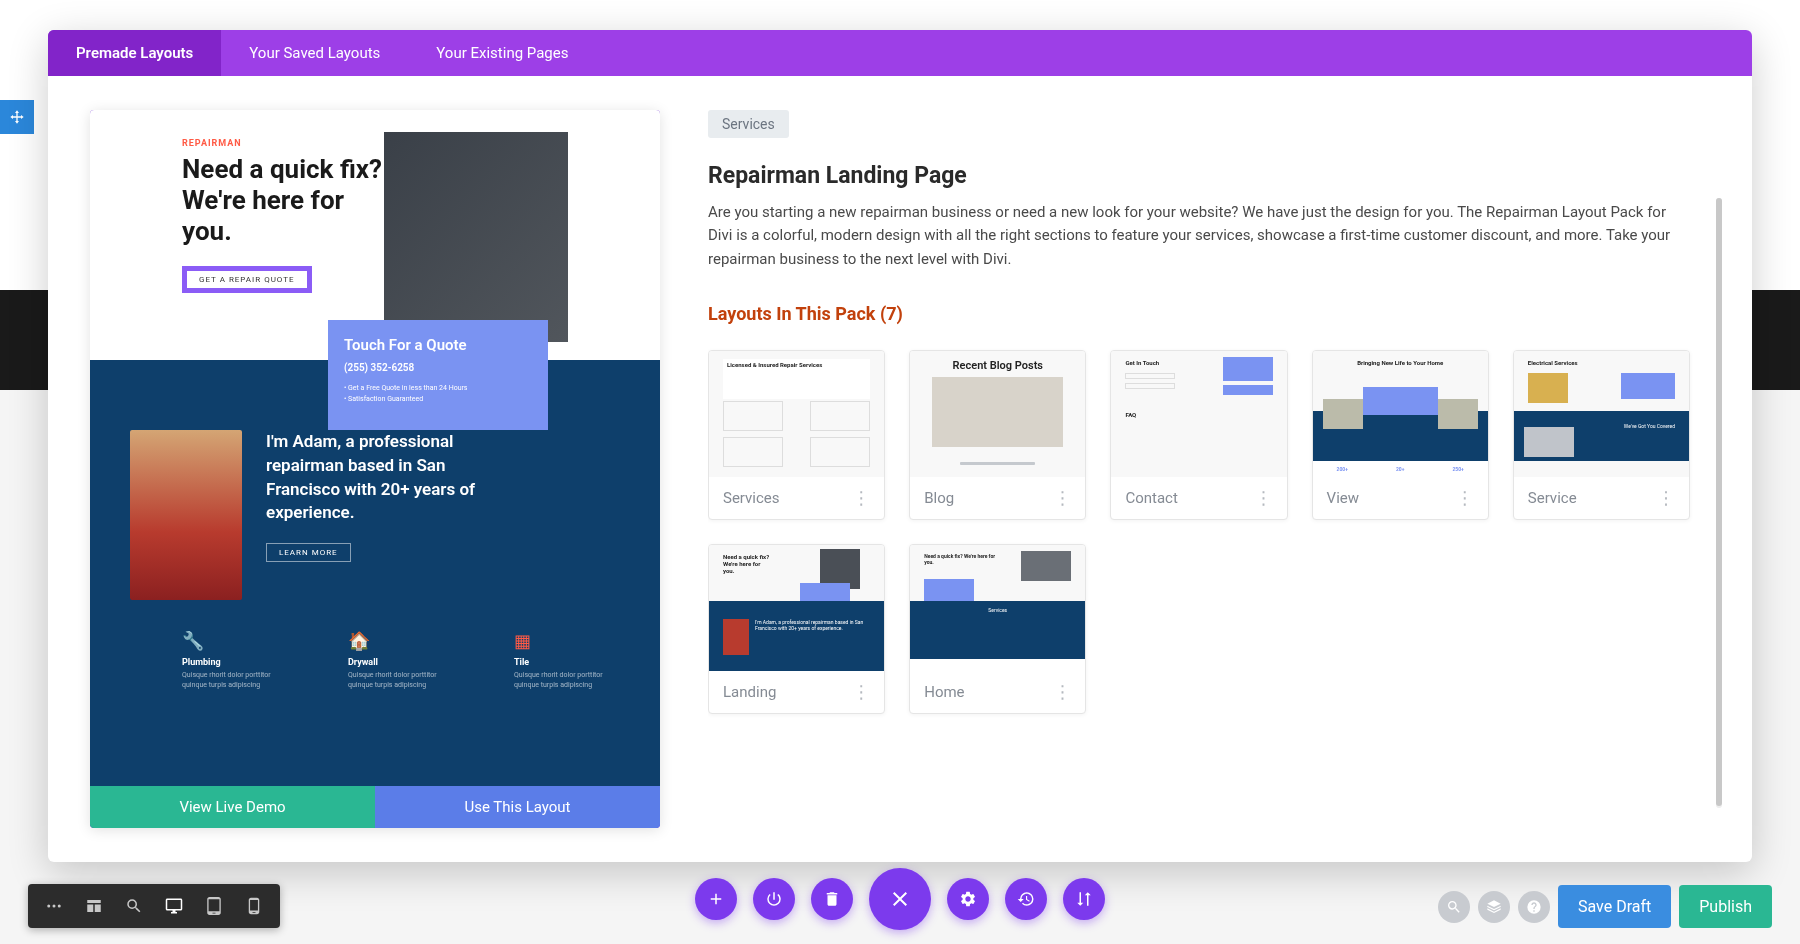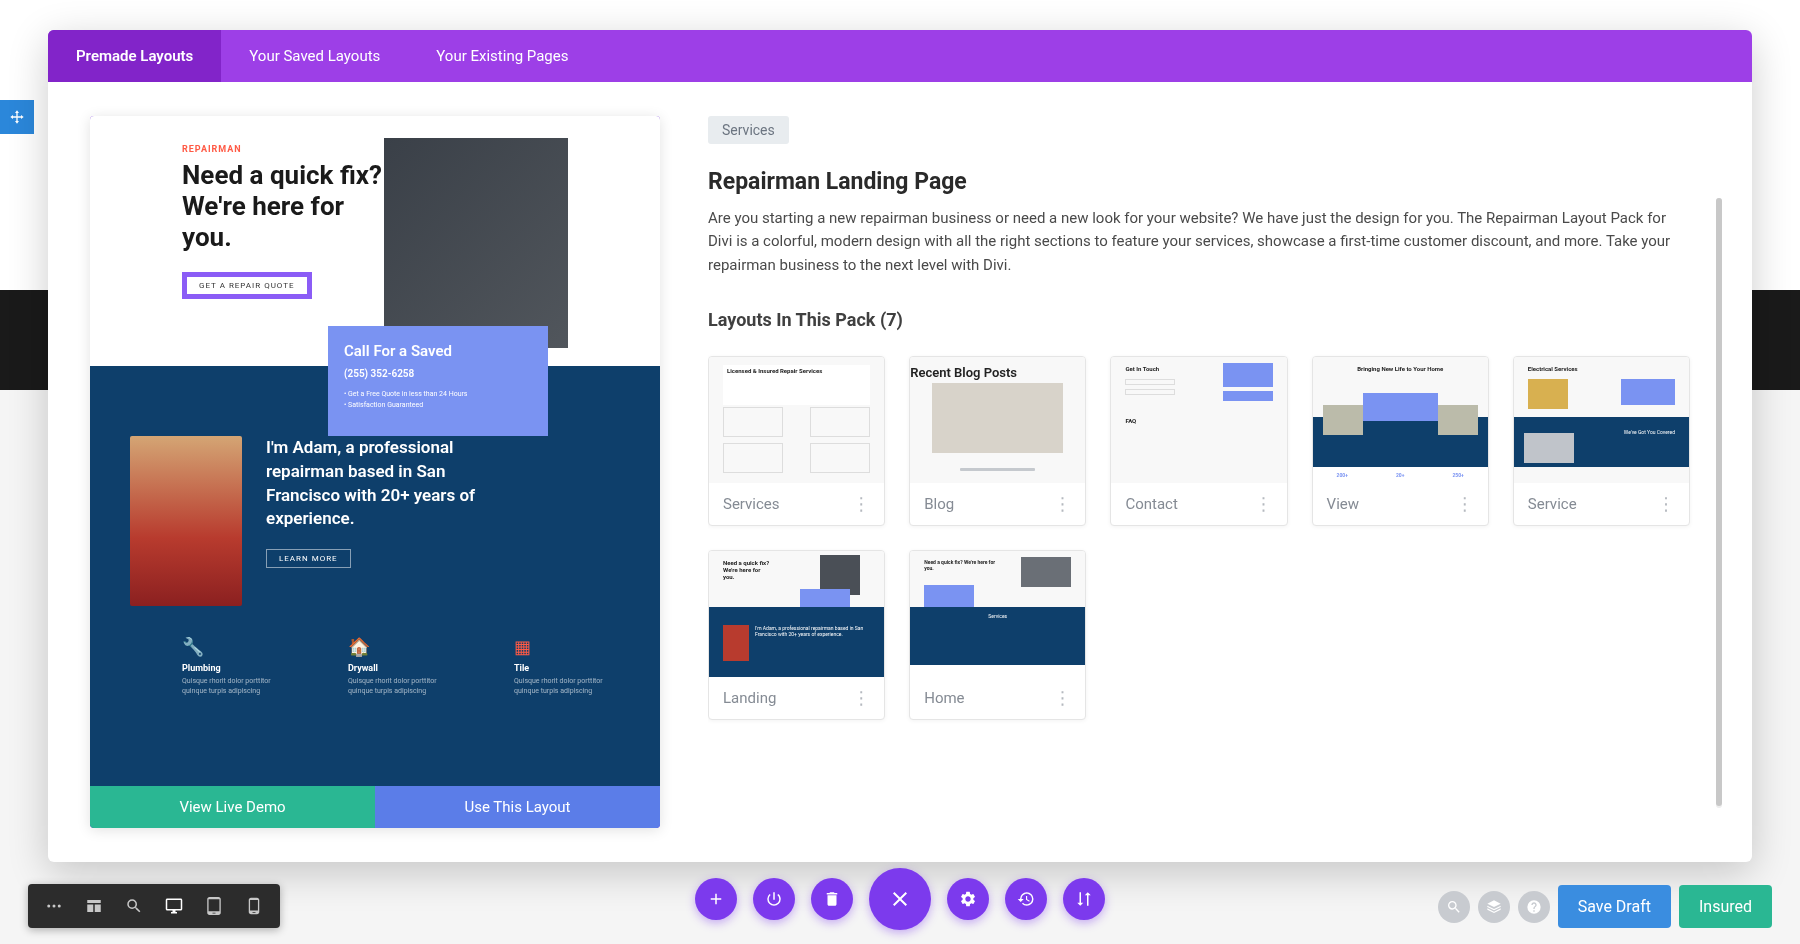--- a/index.html
+++ b/index.html
@@ -11,21 +11,21 @@
 .edge-handle { position: absolute; left: 0; top: 100px; width: 34px; height: 34px; background: #2b87da; display: flex; align-items: center; justify-content: center; color: #fff; font-size: 14px; }
 
 
 .modal { position: absolute; top: 30px; left: 48px; right: 48px; bottom: 82px; background: #fff; border-radius: 6px; overflow: hidden; display: flex; flex-direction: column; box-shadow: 0 10px 40px rgba(0,0,0,0.2); }
 .modal-header { background: #8e2de2; background: linear-gradient(90deg,#7b2cbf,#9d3fe7); height: 60px; display: flex; align-items: center; padding: 0 20px; color: #fff; }
 .back-arrow { width: 28px; height: 28px; display: flex; align-items: center; justify-content: center; margin-right: 16px; cursor: pointer; }
 .modal-title { font-size: 20px; font-weight: 500; flex: 1; }
 .modal-header-actions { display: flex; gap: 24px; }
 .hdr-icon { cursor: pointer; display: flex; align-items: center; justify-content: center; width: 24px; height: 24px; }
 
-.tabs { background: #9d3fe7; display: flex; height: 52px; }
+.tabs { background: #9d3fe7; display: flex; height: 46px; }
 .tab { padding: 0 28px; display: flex; align-items: center; color: #fff; font-size: 15px; cursor: pointer; }
 .tab.active { background: #8224c9; font-weight: 600; }
 
 .modal-body { flex: 1; display: flex; padding: 34px 42px; gap: 48px; overflow: hidden; }
 
 
 .preview-col { width: 570px; display: flex; flex-direction: column; }
 .preview-card { flex: 1; background: #6d28d9; box-shadow: 0 2px 14px rgba(0,0,0,0.12); border-radius: 4px; overflow: hidden; display: flex; flex-direction: column; position: relative; }
 .pv-top { background: #fff; padding: 28px 0 0 92px; position: relative; height: 250px; }
 .pv-eyebrow { color: #ff5a45; font-size: 9px; font-weight: 700; letter-spacing: 1px; margin-bottom: 6px; }
@@ -49,21 +49,21 @@
 .preview-actions { display: flex; height: 42px; }
 .pa-btn { flex: 1; display: flex; align-items: center; justify-content: center; color: #fff; font-size: 15px; cursor: pointer; }
 .pa-demo { background: #2ab793; }
 .pa-use { background: #5b7de8; }
 
 
 .detail-col { flex: 1; overflow-y: auto; padding-right: 20px; position: relative; }
 .tag { display: inline-block; background: #e8ecef; color: #6c7581; padding: 6px 14px; border-radius: 3px; font-size: 14px; margin-bottom: 24px; }
 .detail-title { font-size: 23px; font-weight: 700; color: #2a2a2a; margin-bottom: 12px; }
 .detail-desc { font-size: 15px; color: #4a4a4a; line-height: 1.55; margin-bottom: 32px; max-width: 980px; }
-.pack-title { font-size: 18px; font-weight: 700; color: #404040; margin-bottom: 26px; }
+.pack-title { font-size: 18px; font-weight: 700; color: #c2410c; margin-bottom: 26px; }
 .thumbs { display: grid; grid-template-columns: repeat(5, 1fr); gap: 24px; }
 .thumb { border: 1px solid #e5e5e5; border-radius: 4px; overflow: hidden; background: #fff; box-shadow: 0 1px 4px rgba(0,0,0,0.05); cursor: pointer; }
 .thumb-img { height: 126px; background: #f8f8f8; position: relative; overflow: hidden; }
 .thumb-footer { display: flex; justify-content: space-between; align-items: center; padding: 12px 14px; }
 .thumb-label { font-size: 15px; color: #858b94; }
 .thumb-menu { color: #b5b9bf; font-size: 18px; cursor: pointer; line-height: 0.4; }
 
 
 .ti { position: absolute; }
 .ti-white { background: #fff; }
@@ -116,21 +116,21 @@
 
     <div class="preview-col">
       <div class="preview-card">
         <div class="pv-top">
           <div class="pv-eyebrow">REPAIRMAN</div>
           <div class="pv-heading">Need a quick fix? We're here for you.</div>
           <div class="pv-cta">GET A REPAIR QUOTE</div>
           <div class="pv-hero"></div>
         </div>
         <div class="pv-callout">
-          <div class="pv-callout-title">Call For a Saved</div>
+          <div class="pv-callout-title">Touch For a Quote</div>
           <div class="pv-callout-phone">(255) 352-6258</div>
           <div class="pv-callout-bullets">
             <div>• Get a Free Quote in less than 24 Hours</div>
             <div>• Satisfaction Guaranteed</div>
           </div>
         </div>
         <div class="pv-mid">
           <div class="pv-about">
             <div class="pv-avatar"></div>
             <div>
@@ -182,21 +182,21 @@
             <div class="ti" style="right:14px;top:86px;width:60px;height:30px;border:1px solid #ddd;"></div>
           </div>
           <div class="thumb-footer">
             <span class="thumb-label">Services</span>
             <span class="thumb-menu">⋮</span>
           </div>
         </div>
 
         <div class="thumb">
           <div class="thumb-img">
-            <div style="font-size:13px;font-weight:600;padding:8px 0;color:#222;">Recent Blog Posts</div>
+            <div style="font-size:11px;font-weight:600;text-align:center;padding:8px 0;color:#222;">Recent Blog Posts</div>
             <div class="ti" style="left:22px;top:26px;right:22px;height:70px;background:#d8d3ca;"></div>
             <div class="ti ti-text" style="left:50px;bottom:12px;right:50px;"></div>
           </div>
           <div class="thumb-footer">
             <span class="thumb-label">Blog</span>
             <span class="thumb-menu">⋮</span>
           </div>
         </div>
 
         <div class="thumb">
@@ -369,14 +369,14 @@
     <svg viewBox="0 0 24 24" width="16" height="16">
         <path d="M12 2L2 7l10 5 10-5-10-5zm0 13L2 10v2l10 5 10-5v-2l-10 5zm0 4L2 14v2l10 5 10-5v-2l-10 5z"></path>
       </svg>
   </div>
   <div class="gray-circ">
     <svg viewBox="0 0 24 24" width="16" height="16">
         <path d="M12 2a10 10 0 100 20 10 10 0 000-20zm1 17h-2v-2h2v2zm2.07-7.75l-.9.92C13.45 12.9 13 13.5 13 15h-2v-.5c0-1.1.45-2.1 1.17-2.83l1.24-1.26c.37-.36.59-.86.59-1.41 0-1.1-.9-2-2-2s-2 .9-2 2H8c0-2.21 1.79-4 4-4s4 1.79 4 4c0 .88-.36 1.68-.93 2.25z"></path>
       </svg>
   </div>
   <div class="btn btn-draft">Save Draft</div>
-  <div class="btn btn-publish">Insured</div>
+  <div class="btn btn-publish">Publish</div>
 </div>
 
 </body></html>

